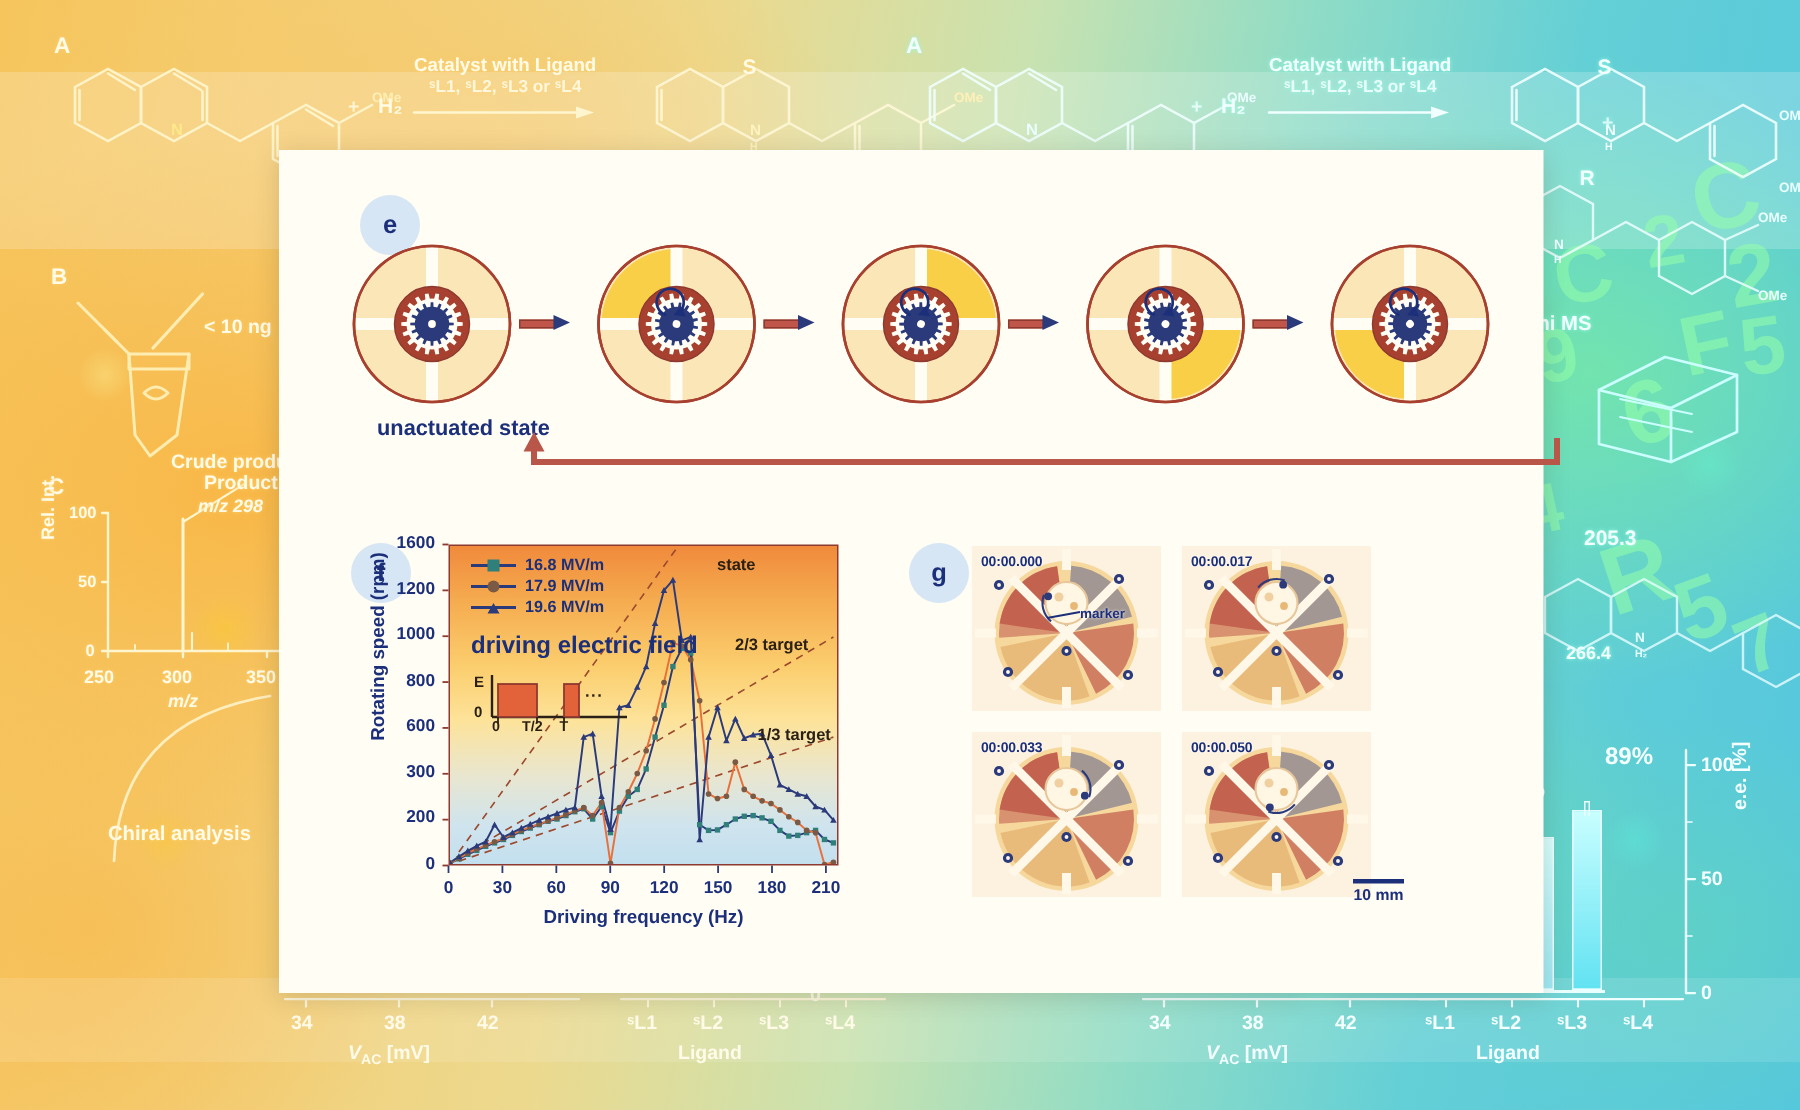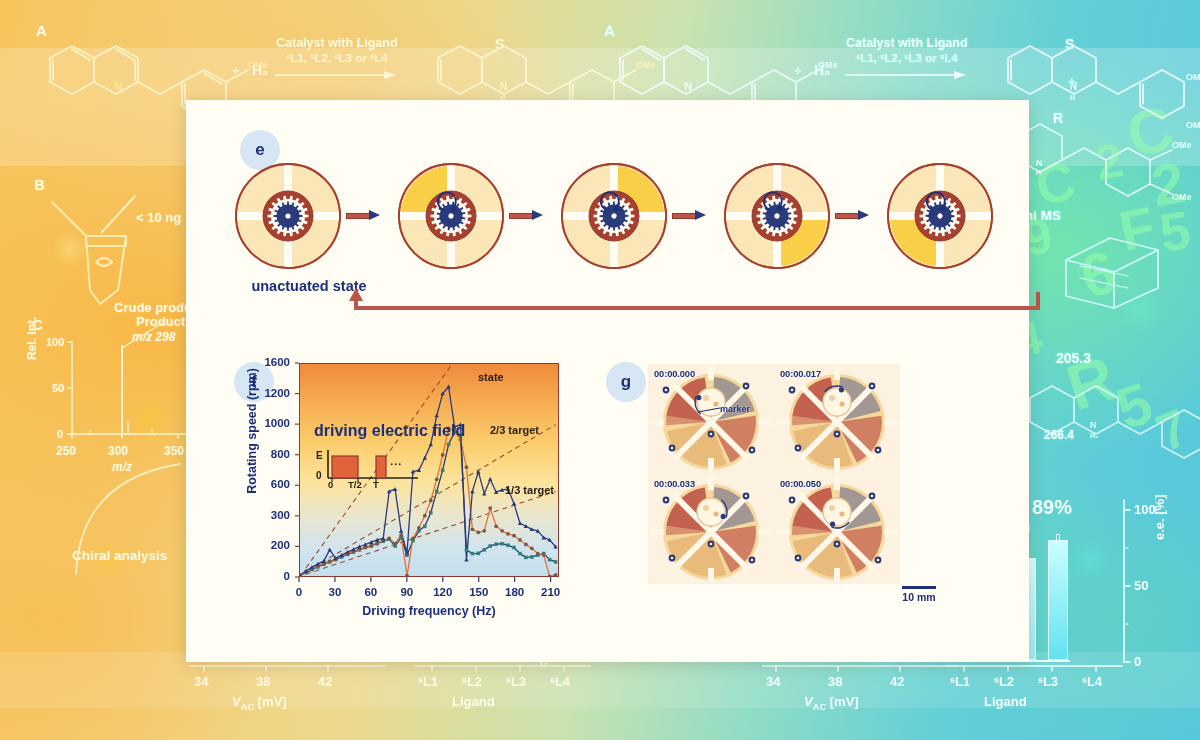--- a/index.html
+++ b/index.html
@@ -129,21 +129,21 @@
   .inset-box { position: absolute; left: 14px; top: 58px; width: 122px; height: 58px; }
   .inset-title { color: #1c2f7a; font-weight: 800; font-size: 16px; margin-bottom: 6px; white-space: nowrap; }
   .inset-plot { position: relative; width: 112px; height: 42px; }
   .ann { position: absolute; color: #2b2015; font-weight: 700; font-size: 11px; white-space: nowrap; }
 
   
   #panel-g { position: absolute; left: 420px; top: 250px; width: 420px; height: 300px; }
   #gframes {
     position: absolute; left: 42px; top: 14px;
     display: grid; grid-template-columns: 126px 126px; grid-template-rows: 110px 110px;
-    gap: 0;
+    gap: 14px;
   }
   .gframe { position: relative; overflow: hidden; background: #fdf6ea; }
   .gframe svg { position:absolute; inset:0; }
   .gstamp {
     position: absolute; left: 6px; top: 5px;
     color: #1c2f7a; font-weight: 800; font-size: 9.3px; letter-spacing: -.1px;
     text-shadow: 0 0 2px rgba(255,255,255,.9);
   }
   .marker-lbl {
     position: absolute; left: 72px; top: 40px;
@@ -392,21 +392,21 @@
   <div style="position:absolute;left:946px;top:498px;width:130px;height:164px;">
     <div style="position:absolute;left:0;bottom:0;width:124px;height:1.6px;background:#eaffff;"></div>
     <div style="position:absolute;left:6px;bottom:1.6px;width:20px;height:4px;background:rgba(200,255,255,.55);border:1px solid rgba(240,255,255,.8);"></div>
     <div style="position:absolute;left:38px;bottom:1.6px;width:20px;height:5px;background:rgba(200,255,255,.55);border:1px solid rgba(240,255,255,.8);"></div>
     <div style="position:absolute;left:70px;bottom:1.6px;width:20px;height:102px;background:linear-gradient(180deg,#d8ffff,#9fe9f5);border:1px solid rgba(240,255,255,.9);"></div>
     <div style="position:absolute;left:102px;bottom:1.6px;width:20px;height:120px;background:linear-gradient(180deg,#c8feff,#62e2f2);border:1px solid rgba(240,255,255,.9);"></div>
     <div style="position:absolute;left:78px;bottom:100px;width:4px;height:12px;border-left:1.4px solid #eaffff;border-top:1.4px solid #eaffff;border-right:1.4px solid #eaffff;"></div>
     <div style="position:absolute;left:110px;bottom:118px;width:4px;height:10px;border-left:1.4px solid #eaffff;border-top:1.4px solid #eaffff;border-right:1.4px solid #eaffff;"></div>
   </div>
   <div class="axis-lbl-c" style="left:1000px;top:518px;font-size:15px;">76%</div>
-  <div class="axis-lbl-c" style="left:1032px;top:496px;font-size:20px;">89%</div>
+  <div class="axis-lbl-c" style="left:1070px;top:496px;font-size:16px;">89%</div>
   <svg class="chem" style="left:1118px;top:498px;width:14px;height:166px;" viewBox="0 0 14 166">
     <line x1="6" y1="2" x2="6" y2="164" stroke="#eaffff" stroke-width="1.6"></line>
     <line x1="6" y1="12" x2="12" y2="12" stroke="#eaffff" stroke-width="1.5"></line>
     <line x1="6" y1="88" x2="12" y2="88" stroke="#eaffff" stroke-width="1.5"></line>
     <line x1="6" y1="164" x2="12" y2="164" stroke="#eaffff" stroke-width="1.5"></line>
     <line x1="6" y1="50" x2="10" y2="50" stroke="#eaffff" stroke-width="1.1"></line>
     <line x1="6" y1="126" x2="10" y2="126" stroke="#eaffff" stroke-width="1.1"></line>
   </svg>
   <div class="axis-lbl-c" style="left:1134px;top:502px;">100</div>
   <div class="axis-lbl-c" style="left:1134px;top:578px;">50</div>
@@ -748,20 +748,43 @@
             <polygon points="215.66820276497694,138.42857142857144 213.46820276497695,142.42857142857144 217.86820276497693,142.42857142857144" fill="#2b3a7a"></polygon>
             <polygon points="221.6589861751152,158.3 219.4589861751152,162.3 223.85898617511518,162.3" fill="#2b3a7a"></polygon>
             <polygon points="227.64976958525347,161.35714285714286 225.44976958525348,165.35714285714286 229.84976958525345,165.35714285714286" fill="#2b3a7a"></polygon>
             <polygon points="233.64055299539172,164.4142857142857 231.44055299539173,168.4142857142857 235.8405529953917,168.4142857142857" fill="#2b3a7a"></polygon>
             <polygon points="239.63133640552996,165.94285714285715 237.43133640552998,169.94285714285715 241.83133640552995,169.94285714285715" fill="#2b3a7a"></polygon>
             <polygon points="245.6221198156682,172.82142857142858 243.42211981566822,176.82142857142858 247.8221198156682,176.82142857142858" fill="#2b3a7a"></polygon>
             <polygon points="251.61290322580646,175.11428571428573 249.41290322580647,179.11428571428573 253.81290322580645,179.11428571428573" fill="#2b3a7a"></polygon>
             <polygon points="257.6036866359447,181.99285714285716 255.40368663594472,185.99285714285716 259.8036866359447,185.99285714285716" fill="#2b3a7a"></polygon>
           </svg>
 
+        <div class="plot-legend" id="plot-legend">
+            <div class="pl-row">
+              <span class="pl-line">
+                <i></i>
+                <span class="pl-mk" style="background:#2f7f7a;"></span>
+              </span>
+              <span class="pl-tx">16.8 MV/m</span>
+            </div>
+            <div class="pl-row">
+              <span class="pl-line">
+                <i></i>
+                <span class="pl-mk" style="background:#7a5a45;border-radius:50%;"></span>
+              </span>
+              <span class="pl-tx">17.9 MV/m</span>
+            </div>
+            <div class="pl-row">
+              <span class="pl-line">
+                <i></i>
+                <span class="pl-mk" style="width:0;height:0;border-left:4px solid transparent;border-right:4px solid transparent;border-bottom:7px solid #2b3a7a;top:2px;"></span>
+              </span>
+              <span class="pl-tx">19.6 MV/m</span>
+            </div>
+          </div>
 
         <div class="inset-box">
           <div class="inset-title">driving electric field</div>
           <div class="inset-plot">
             <svg viewBox="0 0 112 42" style="position:absolute;inset:0;">
               <line x1="14" y1="4" x2="14" y2="32" stroke="#2b2015" stroke-width="1.6"></line>
               <line x1="14" y1="32" x2="104" y2="32" stroke="#2b2015" stroke-width="1.6"></line>
               <rect x="18" y="10" width="26" height="22" fill="#e2623a" stroke="#8e3a30" stroke-width="1.2"></rect>
               <rect x="62" y="10" width="10" height="22" fill="#e2623a" stroke="#8e3a30" stroke-width="1.2"></rect>
               <line x1="18" y1="32" x2="18" y2="36" stroke="#2b2015" stroke-width="1.2"></line>

